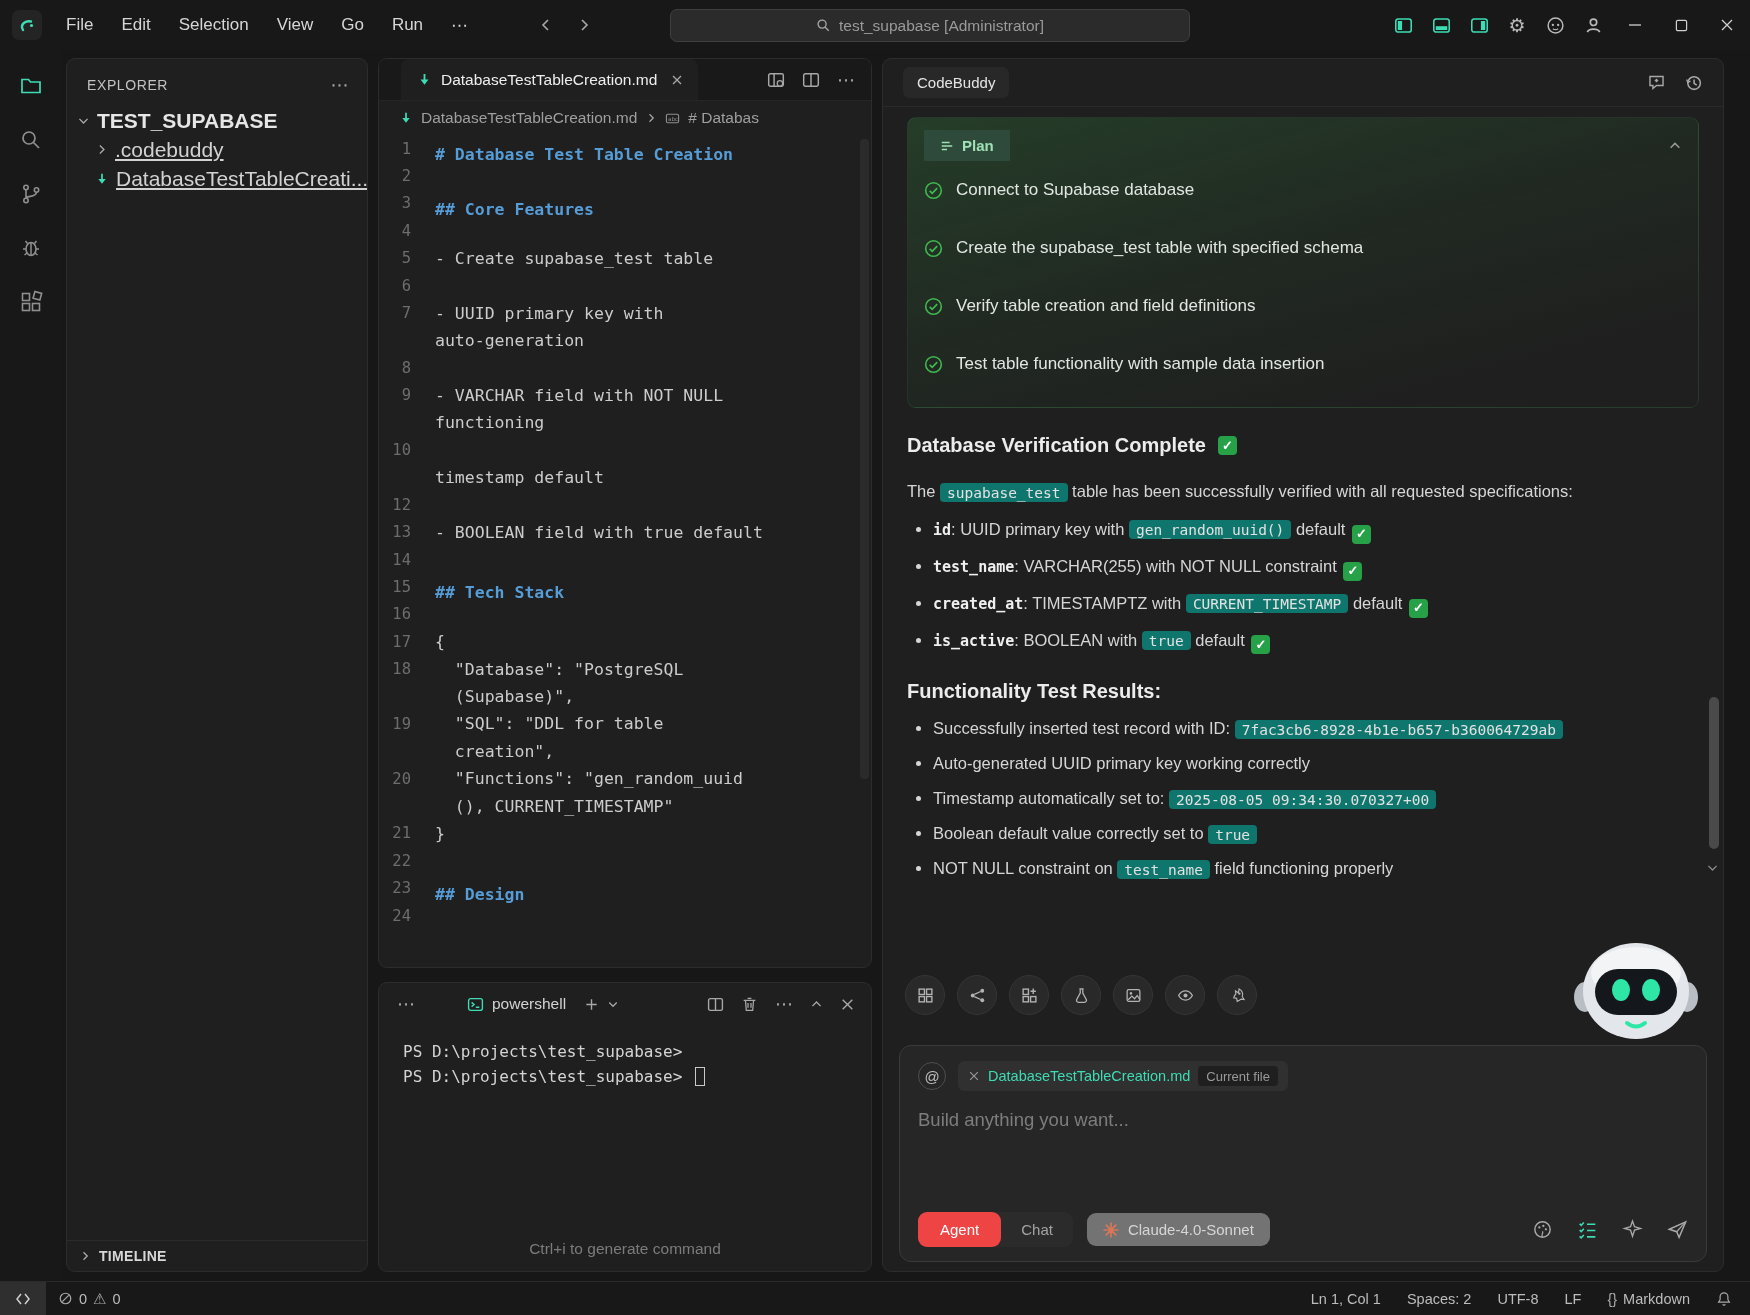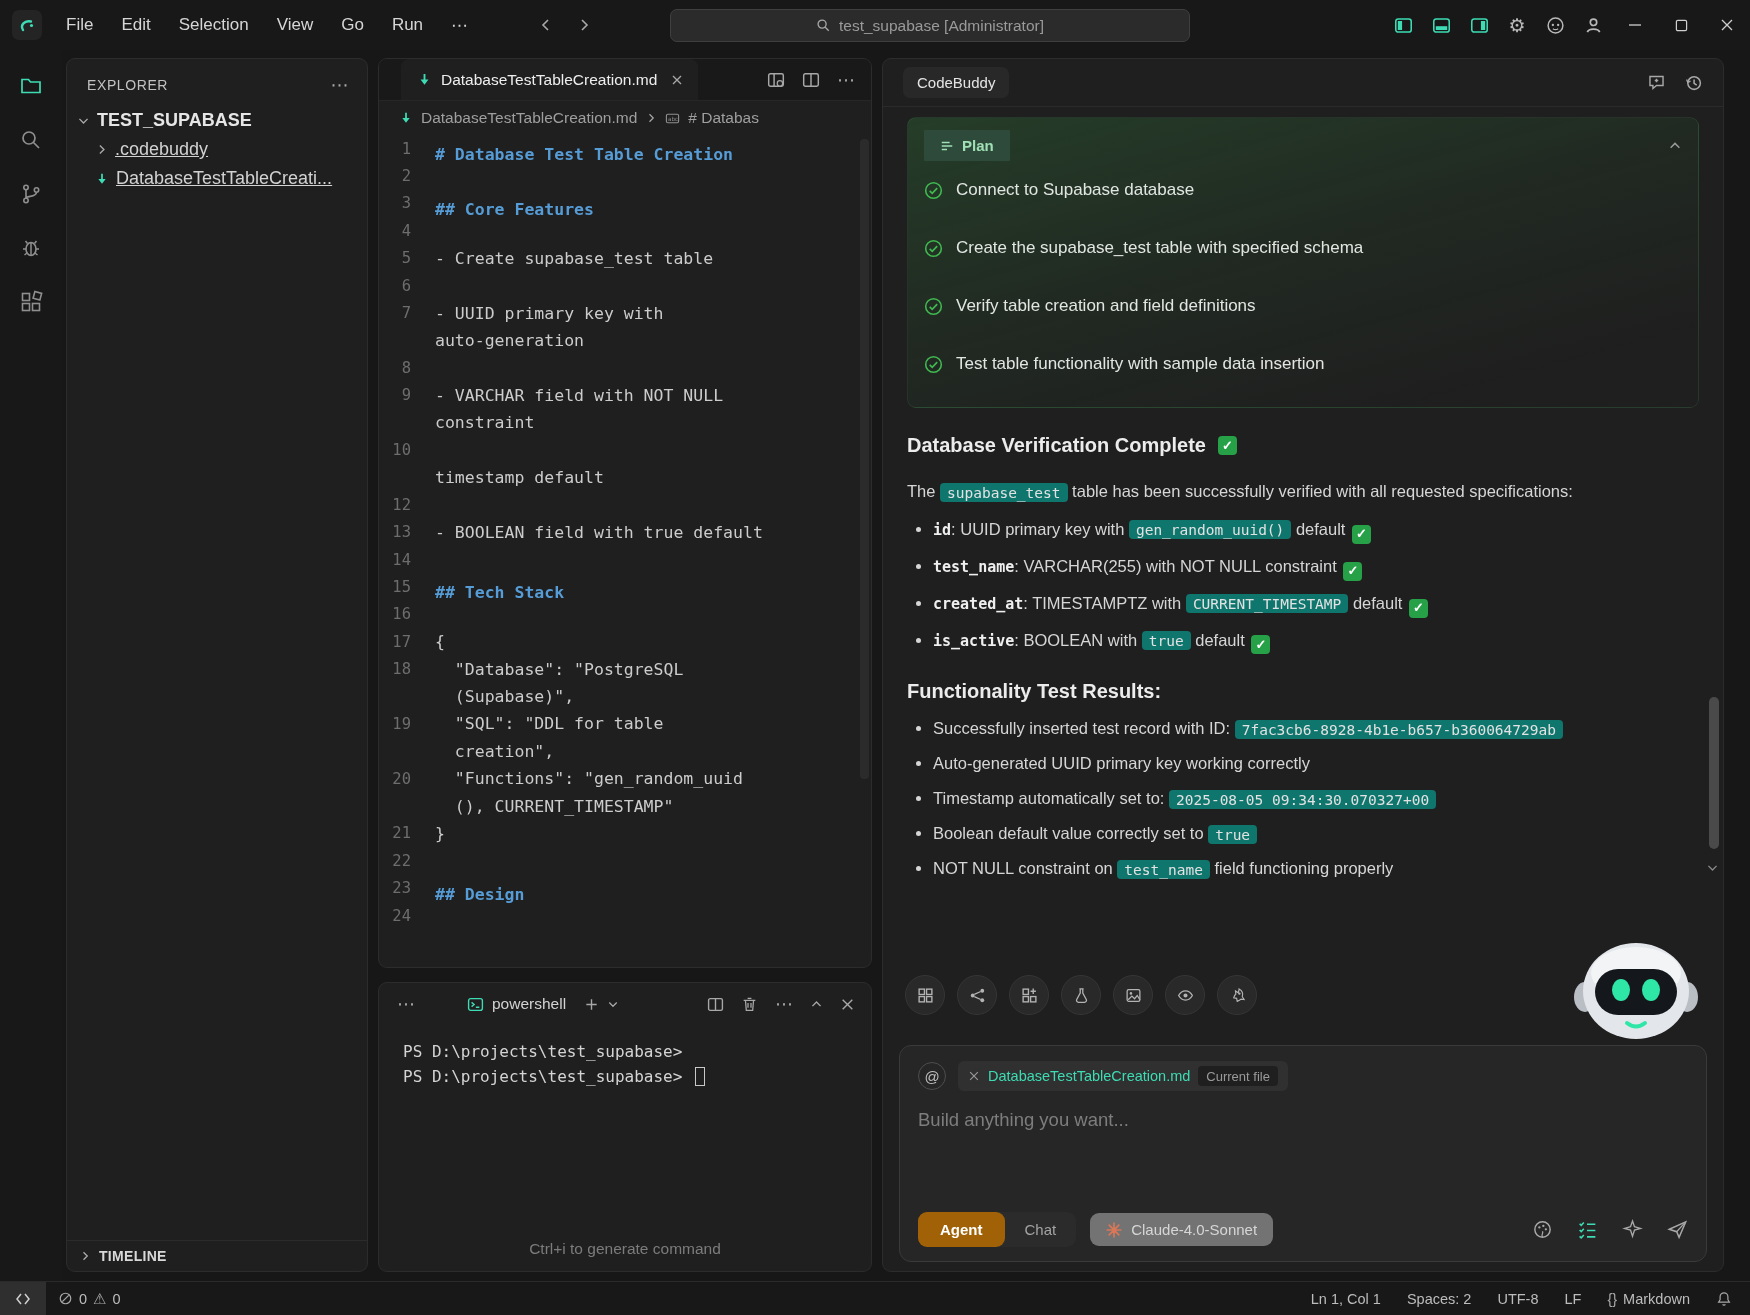--- a/index.html
+++ b/index.html
@@ -25,21 +25,21 @@
   .activitybar { position:absolute; left:0; top:50px; width:62px; bottom:34px; display:flex; flex-direction:column; align-items:center; padding-top:24px; gap:30px; background:#181818; }
   .act-icon { color:#8f8f8f; }
   .act-icon.active { color:#3ddcb4; }
 
   
   .card { position:absolute; background:#1f1f1f; border:1px solid #2c2c2c; border-radius:9px; overflow:hidden; }
 
   
   .sidebar { left:66px; top:58px; width:302px; bottom:43px; }
   .sb-head { display:flex; align-items:center; justify-content:space-between; padding:15px 18px 10px 20px; font-size:14px; letter-spacing:.6px; color:#c2c2c2; }
-  .tree-row { display:flex; align-items:center; gap:7px; height:29px; padding-left:10px; font-size:18px; color:#d2d2d2; }
+  .tree-row { display:flex; align-items:center; gap:7px; height:29px; padding-left:10px; font-size:21px; color:#d2d2d2; }
   .tree-row.root { font-weight:bold; color:#e6e6e6; }
   .tree-row.child { padding-left:28px;text-decoration:underline; }
   .sb-bottom { position:absolute; left:0; right:0; bottom:0; }
   .sb-sec { display:flex; align-items:center; gap:8px; height:31px; border-top:1px solid #2b2b2b; padding-left:12px; font-weight:bold; font-size:14px; color:#d8d8d8; letter-spacing:.3px; }
 
   
   .editor-card { left:378px; top:58px; width:494px; height:910px; display:flex; flex-direction:column; }
   .tabbar { height:42px; background:#191919; display:flex; align-items:stretch; border-bottom:1px solid #262626; }
   .tab { display:flex; align-items:center; gap:9px; padding:0 14px 0 16px; background:#1f1f1f; font-size:15.5px; color:#eeeeee; margin-left:22px; border-radius:8px 8px 0 0; }
   .tab-actions { margin-left:auto; display:flex; align-items:center; gap:17px; padding-right:16px; color:#b5b5b5; }
@@ -89,21 +89,21 @@
 
   .chat-input { position:absolute; left:16px; right:16px; top:986px; bottom:9px; background:#262626; border:1px solid #3a3a3a; border-radius:12px; padding:15px 18px; }
   .ctx-row { display:flex; align-items:center; gap:12px; }
   .at-btn { width:28px; height:28px; border-radius:50%; border:1px solid #4d4d4d; color:#bdbdbd; display:flex; align-items:center; justify-content:center; font-size:15px; }
   .file-chip { display:flex; align-items:center; gap:8px; background:#303030; border-radius:6px; padding:5px 10px; font-size:14.5px; }
   .file-chip .fname { color:#3ddcb4; }
   .file-chip .fbadge { background:#1f1f1f; border-radius:4px; padding:2.5px 8px; color:#9a9a9a; font-size:13px; }
   .input-placeholder { margin-top:18px; font-size:18.5px; color:#7d7d7d; }
   .input-bottom { position:absolute; left:18px; right:18px; bottom:14px; display:flex; align-items:center; }
   .mode-group { display:flex; align-items:center; background:#2b2b2b; border-radius:9px; }
-  .mode-agent { background:#a16207; color:#ffffff; font-weight:bold; font-size:15px; padding:9px 22px; border-radius:9px; }
+  .mode-agent { background:#ef4444; color:#ffffff; font-weight:normal; font-size:15px; padding:9px 22px; border-radius:9px; }
   .mode-chat { color:#a3a3a3; font-size:15px; padding:9px 20px; }
   .model-chip { display:flex; align-items:center; gap:9px; background:#737373; border-radius:9px; padding:8px 16px; margin-left:14px; font-size:15px; color:#d6d6d6; }
   .input-icons { margin-left:auto; display:flex; align-items:center; gap:24px; color:#a8a8a8; }
 
   
   .statusbar { position:absolute; left:0; right:0; bottom:0; height:34px; background:#181818; border-top:1px solid #2a2a2a;
                display:flex; align-items:center; font-size:14.5px; color:#bcbcbc; }
   .remote-box { width:46px; height:34px; background:#2f2f2f; display:flex; align-items:center; justify-content:center; color:#d0d0d0; }
   .sb-left { display:flex; align-items:center; gap:6px; margin-left:12px; }
   .sb-right { margin-left:auto; display:flex; align-items:center; gap:26px; padding-right:18px; }
@@ -367,21 +367,21 @@
         <div class="code-row">
           <span class="ln">8</span>
           <span class="ct"></span>
         </div>
         <div class="code-row">
           <span class="ln">9</span>
           <span class="ct">- VARCHAR field with NOT NULL</span>
         </div>
         <div class="code-row">
           <span class="ln"></span>
-          <span class="ct">constraint</span>
+          <span class="ct">functioning</span>
         </div>
         <div class="code-row">
           <span class="ln">10</span>
           <span class="ct"></span>
         </div>
         <div class="code-row">
           <span class="ln"></span>
           <span class="ct">timestamp default</span>
         </div>
         <div class="code-row">

